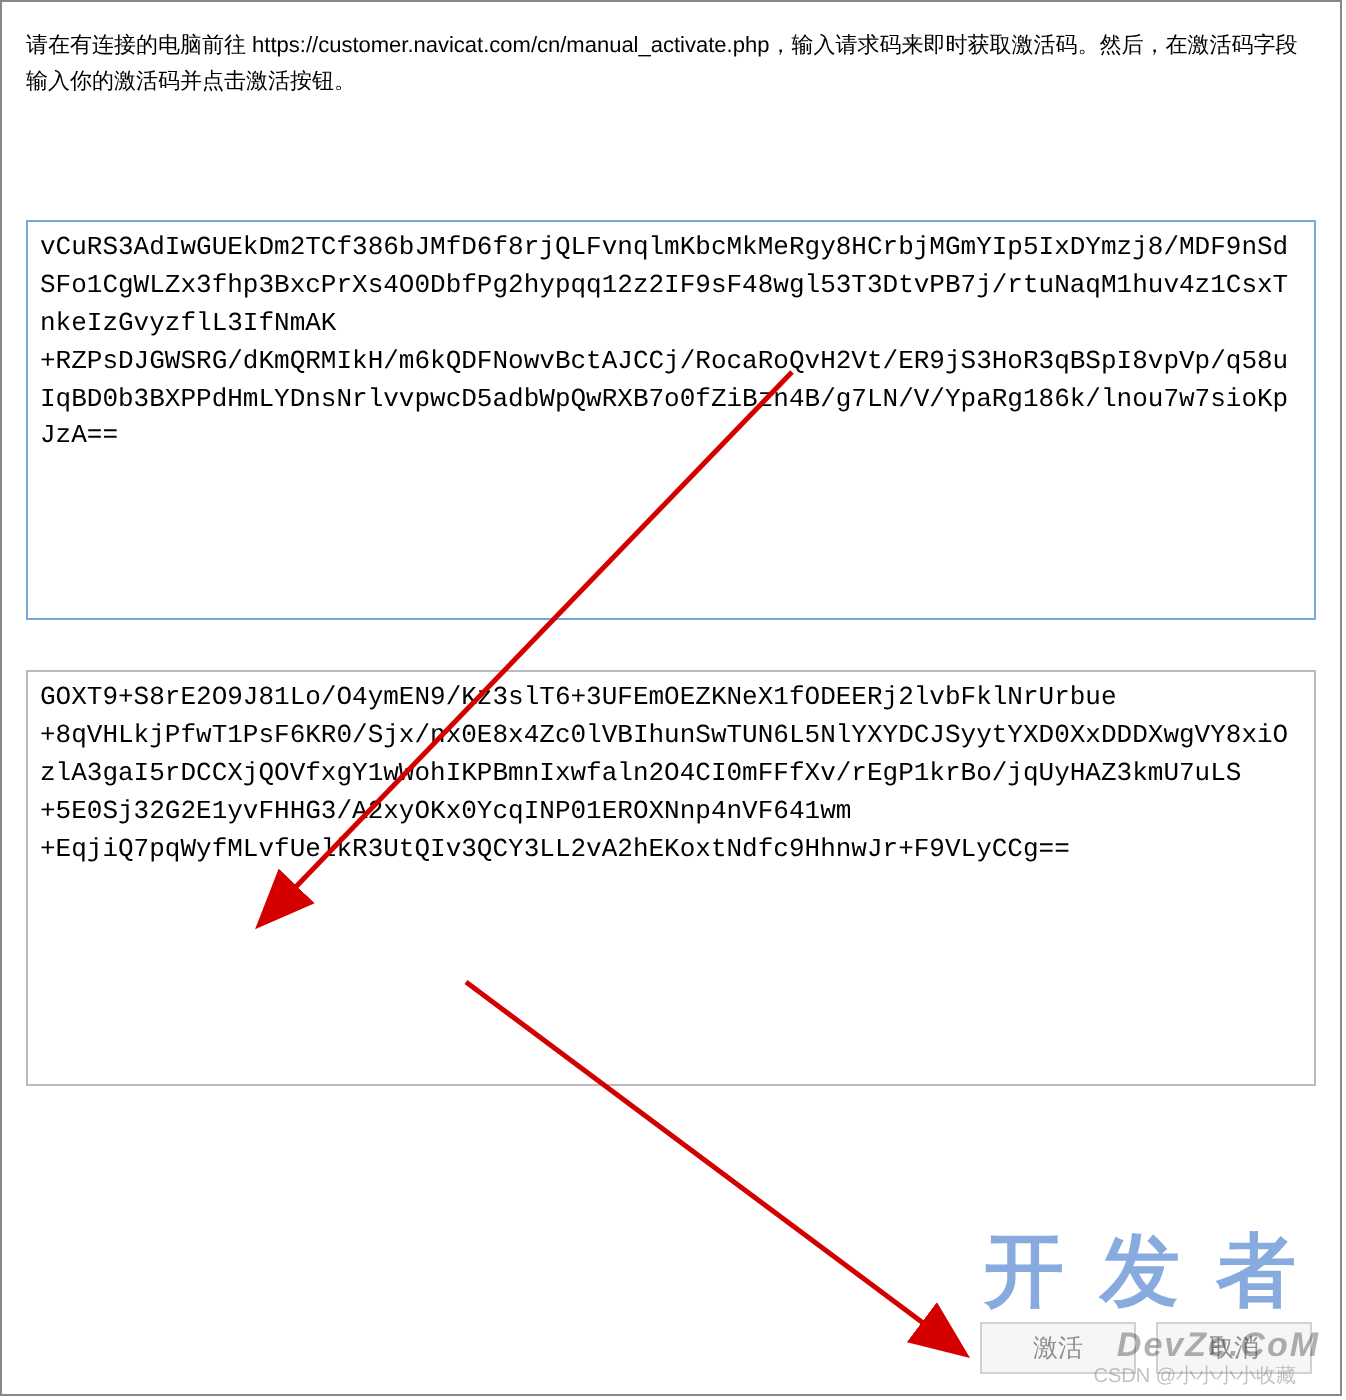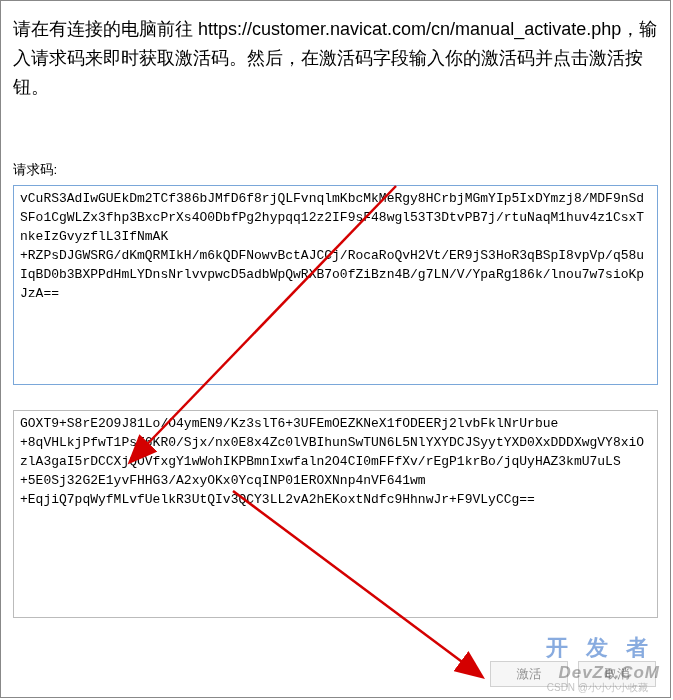--- a/index.html
+++ b/index.html
@@ -43,21 +43,21 @@
       align-items: center;
       justify-content: center;
       font-size: 14px;
       cursor: pointer;
       color: #222;
     }
     .content {
       padding: 14px 12px 10px 12px;
     }
     .instructions {
-      font-size: 18px;
+      font-size: 11px;
       color: #000;
       line-height: 1.6;
       margin-bottom: 60px;
       word-break: break-all;
     }
     .field-label {
       font-size: 13.5px;
       color: #000;
       margin-bottom: 6px;
     }
@@ -108,21 +108,21 @@
       position: absolute;
       top: 0;
       left: 0;
       pointer-events: none;
     }
     
     .watermark-big {
       position: absolute;
       right: 4px;
       bottom: 34px;
-      font-size: 22px;
+      font-size: 40px;
       letter-spacing: 18px;
       font-weight: 600;
       color: rgba(50,110,200,0.58);
       font-family: "SimSun", serif;
       pointer-events: none;
       white-space: nowrap;
     }
     .watermark-small {
       position: absolute;
       right: 10px;
@@ -146,21 +146,20 @@
     }
   </style>
 </head>
 <body>
 
 <div class="window">
 
   <div class="content">
     <div class="instructions">请在有连接的电脑前往 https://customer.navicat.com/cn/manual_activate.php，输入请求码来即时获取激活码。然后，在激活码字段输入你的激活码并点击激活按钮。</div>
 
-    <div class="field-label">请求码:</div>
     <textarea class="textarea" readonly="" style="">vCuRS3AdIwGUEkDm2TCf386bJMfD6f8rjQLFvnqlmKbcMkMeRgy8HCrbjMGmYIp5IxDYmzj8/MDF9nSdSFo1CgWLZx3fhp3BxcPrXs4O0DbfPg2hypqq12z2IF9sF48wgl53T3DtvPB7j/rtuNaqM1huv4z1CsxTnkeIzGvyzflL3IfNmAK
 +RZPsDJGWSRG/dKmQRMIkH/m6kQDFNowvBctAJCCj/RocaRoQvH2Vt/ER9jS3HoR3qBSpI8vpVp/q58uIqBD0b3BXPPdHmLYDnsNrlvvpwcD5adbWpQwRXB7o0fZiBzn4B/g7LN/V/YpaRg186k/lnou7w7sioKpJzA==</textarea>
 
     <div class="gap"></div>
 
     <textarea class="textarea second" style="">GOXT9+S8rE2O9J81Lo/O4ymEN9/Kz3slT6+3UFEmOEZKNeX1fODEERj2lvbFklNrUrbue
 +8qVHLkjPfwT1PsF6KR0/Sjx/nx0E8x4Zc0lVBIhunSwTUN6L5NlYXYDCJSyytYXD0XxDDDXwgVY8xiOzlA3gaI5rDCCXjQOVfxgY1wWohIKPBmnIxwfaln2O4CI0mFFfXv/rEgP1krBo/jqUyHAZ3kmU7uLS
 +5E0Sj32G2E1yvFHHG3/A2xyOKx0YcqINP01EROXNnp4nVF641wm
 +EqjiQ7pqWyfMLvfUelkR3UtQIv3QCY3LL2vA2hEKoxtNdfc9HhnwJr+F9VLyCCg==</textarea>
   </div>

